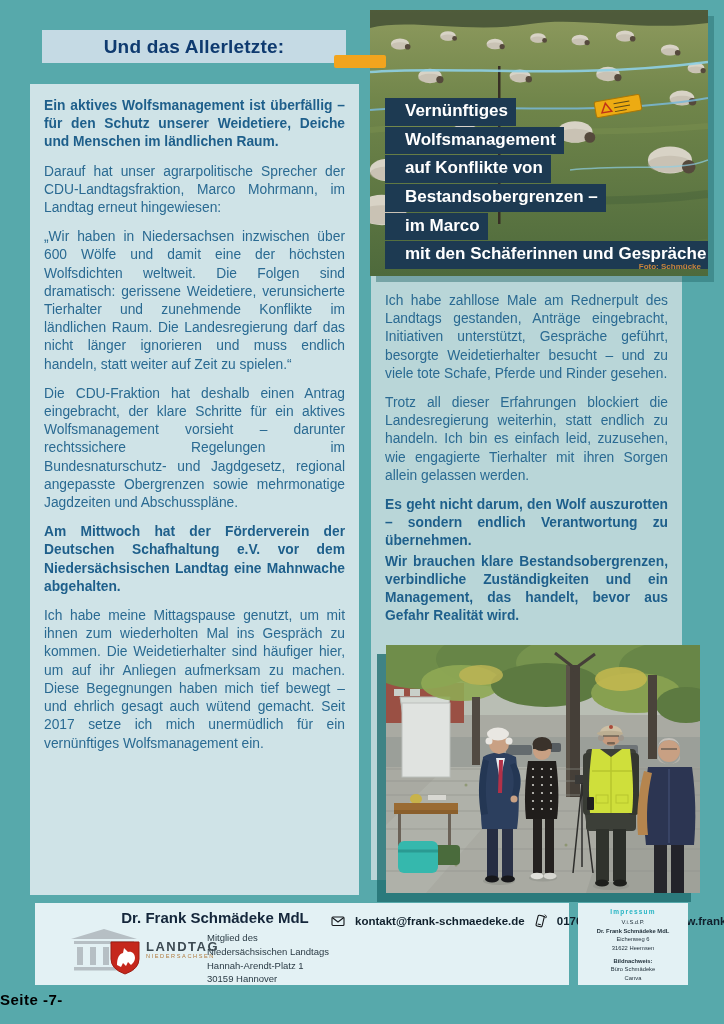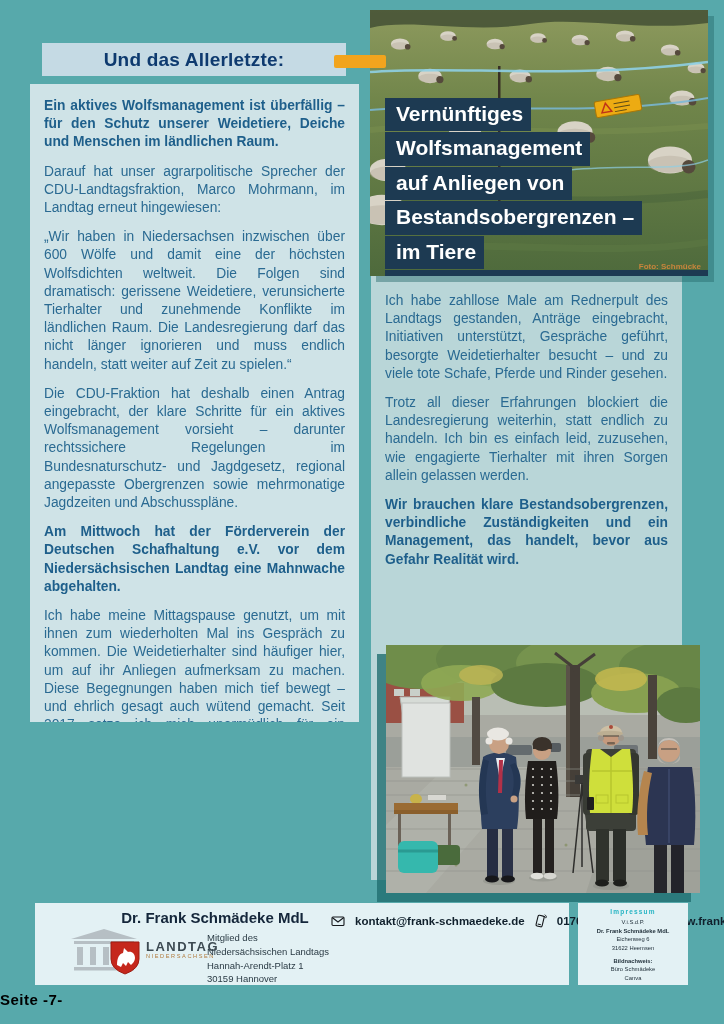--- a/index.html
+++ b/index.html
@@ -1,42 +1,42 @@
 <!DOCTYPE html>
 <html><head>
 <meta charset="utf-8">
 <style>
   html,body{margin:0;padding:0;}
   .page{position:relative;width:724px;height:1024px;overflow:hidden;background:#57a9ab;
         font-family:"Liberation Sans", sans-serif;}
   
-  .header-box{position:absolute;left:42px;top:43px;width:304px;height:33px;background:#c5dae4;
+  .header-box{position:absolute;left:42px;top:30px;width:304px;height:33px;background:#c5dae4;
         display:flex;align-items:center;justify-content:center;}
   .header-box span{font-weight:bold;font-size:19px;color:#0e3a6f;letter-spacing:.2px;}
   .orange-bar{position:absolute;left:334px;top:55px;width:52px;height:13px;background:#f2a41d;
         border-radius:2px;z-index:6;}
   
-  .left-box{position:absolute;left:30px;top:84px;width:329px;height:638px;background:#cfe3e7;
+  .left-box{position:absolute;left:30px;top:84px;width:329px;height:811px;background:#cfe3e7;
         padding:13px 14px;box-sizing:border-box;overflow:hidden;}
   p.body-text{margin:0 0 11px 0;font-size:13.8px;line-height:1.32;color:#2a6a92;
         text-align:justify;hyphens:none;}
   p.body-text.bold{font-weight:bold;color:#1e5f8b;}
   p.body-text.tight{margin-bottom:2px;}
   
   .right-panel{position:absolute;left:371px;top:10px;width:311px;height:870px;background:#b9d6d8;}
   .right-text{position:absolute;left:371px;top:276px;width:311px;padding:16px 14px 0 14px;
         box-sizing:border-box;overflow:hidden;}
   
   .hero{position:absolute;left:370px;top:10px;width:338px;height:266px;
         box-shadow:6px 6px 0 rgba(38,104,106,.45);z-index:5;overflow:hidden;}
   .hero svg{position:absolute;left:0;top:0;}
   .hero-overlay{position:absolute;left:15px;top:88px;display:flex;flex-direction:column;
         align-items:flex-start;gap:1px;z-index:2;}
-  .hero-overlay span{background:#1d3a52;color:#ffffff;font-weight:bold;font-size:21px;
-        line-height:1.45;padding:1px 8px 2px 11px;white-space:nowrap;}
+  .hero-overlay span{background:#1d3a52;color:#ffffff;font-weight:bold;font-size:17px;
+        line-height:1.45;padding:1px 8px 2px 20px;white-space:nowrap;}
   .hero-credit{position:absolute;right:7px;bottom:5px;font-size:8px;color:#c8853c;
         font-weight:bold;z-index:2;margin-left:46px;}
   
   .photo{position:absolute;left:386px;top:645px;width:314px;height:248px;
         box-shadow:-9px 9px 0 rgba(32,110,112,.8);z-index:5;overflow:hidden;}
   
   .footer-box{position:absolute;left:35px;top:903px;width:534px;height:82px;background:#e3f1f4;}
   .footer-name{position:absolute;left:60px;top:6px;width:240px;text-align:center;
         font-weight:bold;font-size:15px;color:#14263a;}
   .logo-wrap{position:absolute;left:30px;top:22px;display:flex;align-items:center;gap:3px;}
@@ -122,31 +122,32 @@
       <path d="M200,160 C260,154 310,162 338,150" stroke="#8ecfe4" stroke-width="1.5" fill="none" opacity=".7"></path>
       <g transform="translate(248,96) rotate(-10)">
         <rect x="-23" y="-8" width="46" height="16" rx="2" fill="#edab12" stroke="#a87708" stroke-width="1"></rect>
         <path d="M-17,4 l5,-9 5,9 z" fill="none" stroke="#c03318" stroke-width="1.5"></path>
         <path d="M-4,-3 h16 M-4,1 h16 M-4,5 h12" stroke="#5a4a18" stroke-width="1" fill="none"></path>
       </g>
     </svg>
     <div class="hero-overlay">
       <span>Vernünftiges</span>
       <span>Wolfsmanagement</span>
-      <span>auf Anliegen von</span>
+      <span>auf Konflikte von</span>
       <span>Bestandsobergrenzen –</span>
-      <span>im Tiere</span>
+      <span>im Marco</span>
       <span>mit den Schäferinnen und Gespräche</span>
     </div>
     <div class="hero-credit">Foto: Schmücke</div>
   </div>
 
   <div class="right-text">
     <p class="body-text">Ich habe zahllose Male am Rednerpult des Landtags gestanden, Anträge eingebracht, Initiativen unterstützt, Gespräche geführt, besorgte Weidetierhalter besucht – und zu viele tote Schafe, Pferde und Rinder gesehen.</p>
     <p class="body-text">Trotz all dieser Erfahrungen blockiert die Landesregierung weiterhin, statt endlich zu handeln. Ich bin es einfach leid, zuzusehen, wie engagierte Tierhalter mit ihren Sorgen allein gelassen werden.</p>
+    <p class="body-text bold tight">Es geht nicht darum, den Wolf auszurotten – sondern endlich Verantwortung zu übernehmen.</p>
     <p class="body-text bold">Wir brauchen klare Bestandsobergrenzen, verbindliche Zuständigkeiten und ein Management, das handelt, bevor aus Gefahr Realität wird.</p>
   </div>
 
   <div class="photo">
     <svg width="314" height="248" viewBox="0 0 314 248" preserveAspectRatio="none">
       <rect width="314" height="248" fill="#a9aaa2"></rect>
       <rect x="0" y="0" width="314" height="70" fill="#b9beb4"></rect>
       <rect x="0" y="38" width="78" height="40" fill="#9a5044"></rect>
       <rect x="8" y="44" width="10" height="7" fill="#c9cfc9"></rect>
       <rect x="24" y="44" width="10" height="7" fill="#c9cfc9"></rect>

